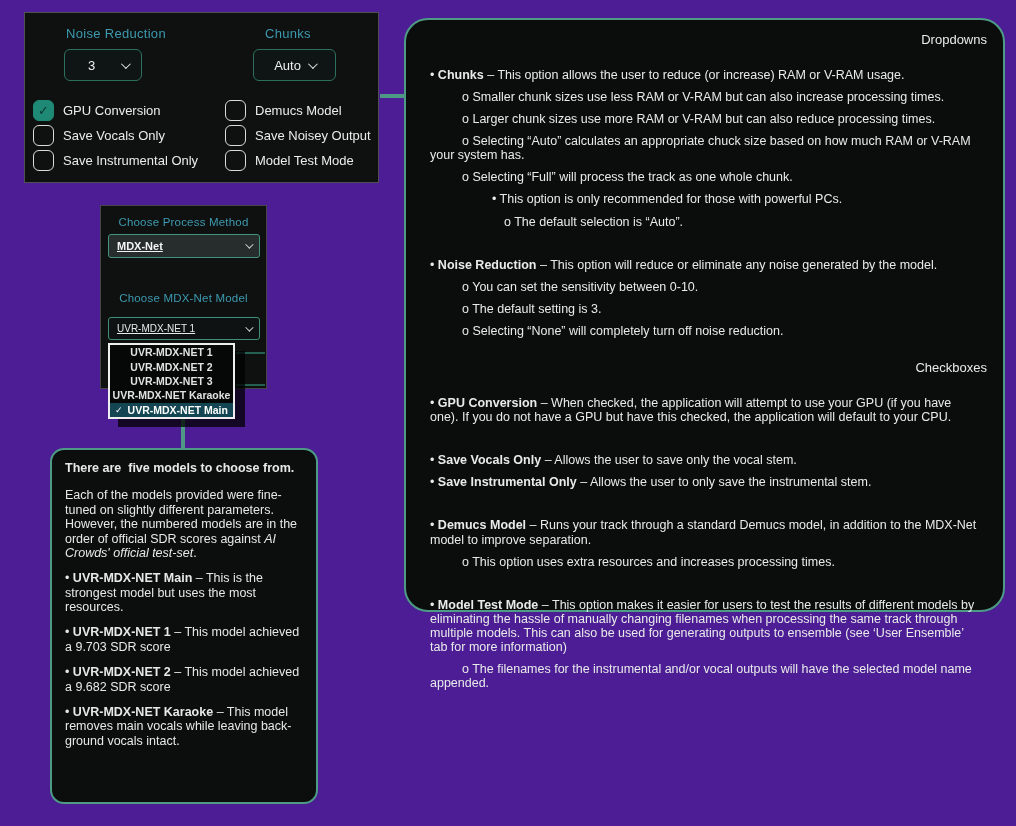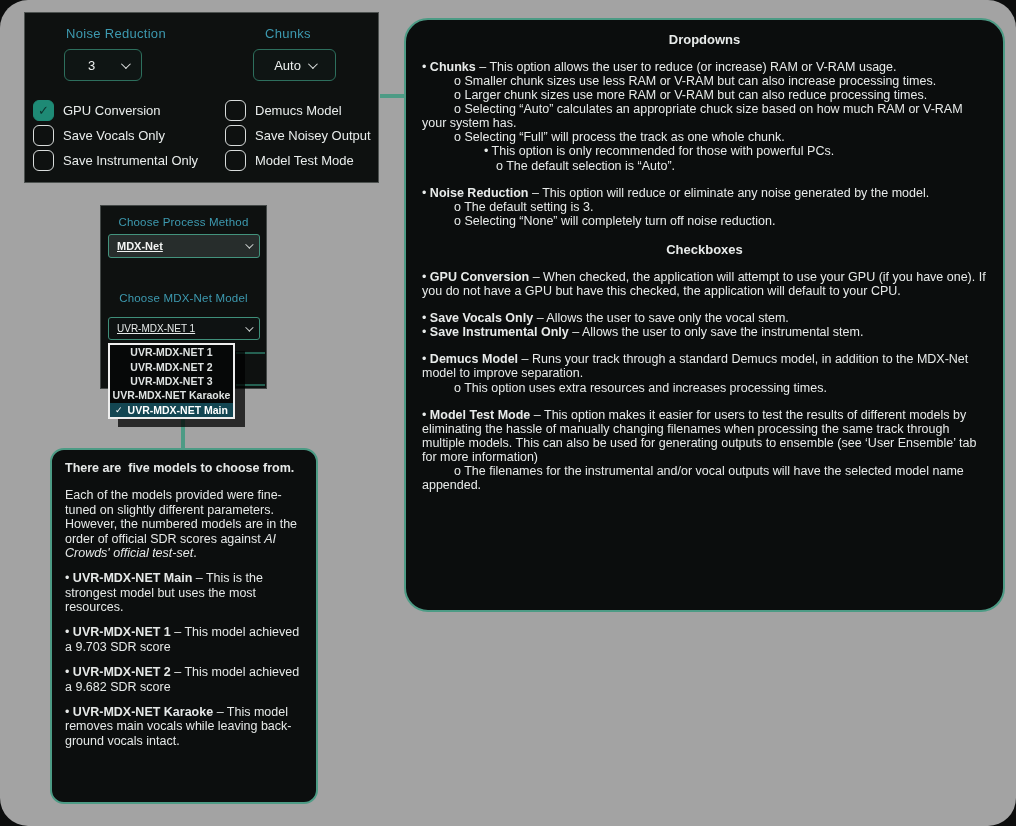--- a/index.html
+++ b/index.html
@@ -1,19 +1,19 @@
 <!DOCTYPE html>
 <html><head>
 <meta charset="utf-8">
 <style>
   html,body{margin:0;padding:0;background:#0c0d0d;}
   *{box-sizing:border-box;}
   #stage{
-    position:relative;width:1016px;height:826px;background:#a3a3a3;overflow:hidden;
-    font-family:"Liberation Sans","DejaVu Sans",sans-serif;color:#e8ebea;border-radius:28px;
+    position:relative;width:1016px;height:826px;background:#4c1d95;overflow:hidden;
+    font-family:"Liberation Sans","DejaVu Sans",sans-serif;color:#e8ebea;
   }
   
   .settings-panel{position:absolute;left:24px;top:12px;width:355px;height:171px;
     background:#0e1110;border:1px solid #4d5250;}
   .dd-label{position:absolute;font-size:13px;color:#3d9ab0;text-align:center;letter-spacing:.3px;}
   .lbl-nr{left:16px;top:13px;width:150px;}
   .lbl-chunks{left:203px;top:13px;width:120px;}
   .dd{position:absolute;height:32px;border:1.5px solid #2d6f5d;border-radius:6px;
     background:#0f1514;display:flex;align-items:center;color:#eef1f0;font-size:13px;cursor:pointer;}
   .dd-nr{left:39px;top:36px;width:78px;padding:0 13px 0 23px;justify-content:space-between;}
@@ -57,22 +57,22 @@
   .note-box{position:absolute;left:50px;top:448px;width:268px;height:356px;background:#0c0e0e;
     border:2px solid #4d9b85;border-radius:14px;padding:11px 13px;font-size:12.5px;line-height:1.15;color:#e6e9e8;}
   .note-heading{font-weight:bold;white-space:pre-wrap;margin:0 0 13px 0;}
   .note-intro{margin:12px 0 11px 0;}
   .note-item{margin:0 0 11px 0;}
   .note-item:last-child{margin-bottom:8px;}
   
   .docs-panel{position:absolute;left:404px;top:18px;width:601px;height:594px;background:#0b0d0d;
     border:2.5px solid #4d9b85;border-radius:24px;padding:11px 16px;
     font-size:12.5px;line-height:1.13;color:#e8ebea;}
-  .doc-heading{text-align:center;font-weight:bold;font-size:13px;margin:2px 0 0 0;}
-  .doc-para{margin:0;}
+  .doc-heading{text-align:right;font-weight:normal;font-size:13px;margin:2px 0 0 0;}
+  .doc-para{margin:8px;}
   .ind1{text-indent:32px;} .ind2{text-indent:62px;} .ind3{text-indent:74px;}
   .doc-spacer{width:100%;}
   b{font-weight:bold;}
   i{font-style:italic;}
 </style>
 </head>
 <body>
 
 <div id="stage">
 
@@ -176,20 +176,21 @@
       <div class="doc-spacer" style="height: 12px;"></div>
       <p class="doc-para">• <b>Chunks</b> – This option allows the user to reduce (or increase) RAM or V-RAM usage.</p>
       <p class="doc-para ind1">o Smaller chunk sizes use less RAM or V-RAM but can also increase processing times.</p>
       <p class="doc-para ind1">o Larger chunk sizes use more RAM or V-RAM but can also reduce processing times.</p>
       <p class="doc-para ind1">o Selecting “Auto” calculates an appropriate chuck size based on how much RAM or V-RAM your system has.</p>
       <p class="doc-para ind1">o Selecting “Full” will process the track as one whole chunk.</p>
       <p class="doc-para ind2">• This option is only recommended for those with powerful PCs.</p>
       <p class="doc-para ind3">o The default selection is “Auto”.</p>
       <div class="doc-spacer" style="height: 13px;"></div>
       <p class="doc-para">• <b>Noise Reduction</b> – This option will reduce or eliminate any noise generated by the model.</p>
+      <p class="doc-para ind1">o You can set the sensitivity between 0-10.</p>
       <p class="doc-para ind1">o The default setting is 3.</p>
       <p class="doc-para ind1">o Selecting “None” will completely turn off noise reduction.</p>
       <div class="doc-spacer" style="height: 13px;"></div>
       <div class="doc-heading">Checkboxes</div>
       <div class="doc-spacer" style="height: 12px;"></div>
       <p class="doc-para">• <b>GPU Conversion</b> – When checked, the application will attempt to use your GPU (if you have one). If you do not have a GPU but have this checked, the application will default to your CPU.</p>
       <div class="doc-spacer" style="height: 13px;"></div>
       <p class="doc-para">• <b>Save Vocals Only</b> – Allows the user to save only the vocal stem.</p>
       <p class="doc-para">• <b>Save Instrumental Only</b> – Allows the user to only save the instrumental stem.</p>
       <div class="doc-spacer" style="height: 13px;"></div>

